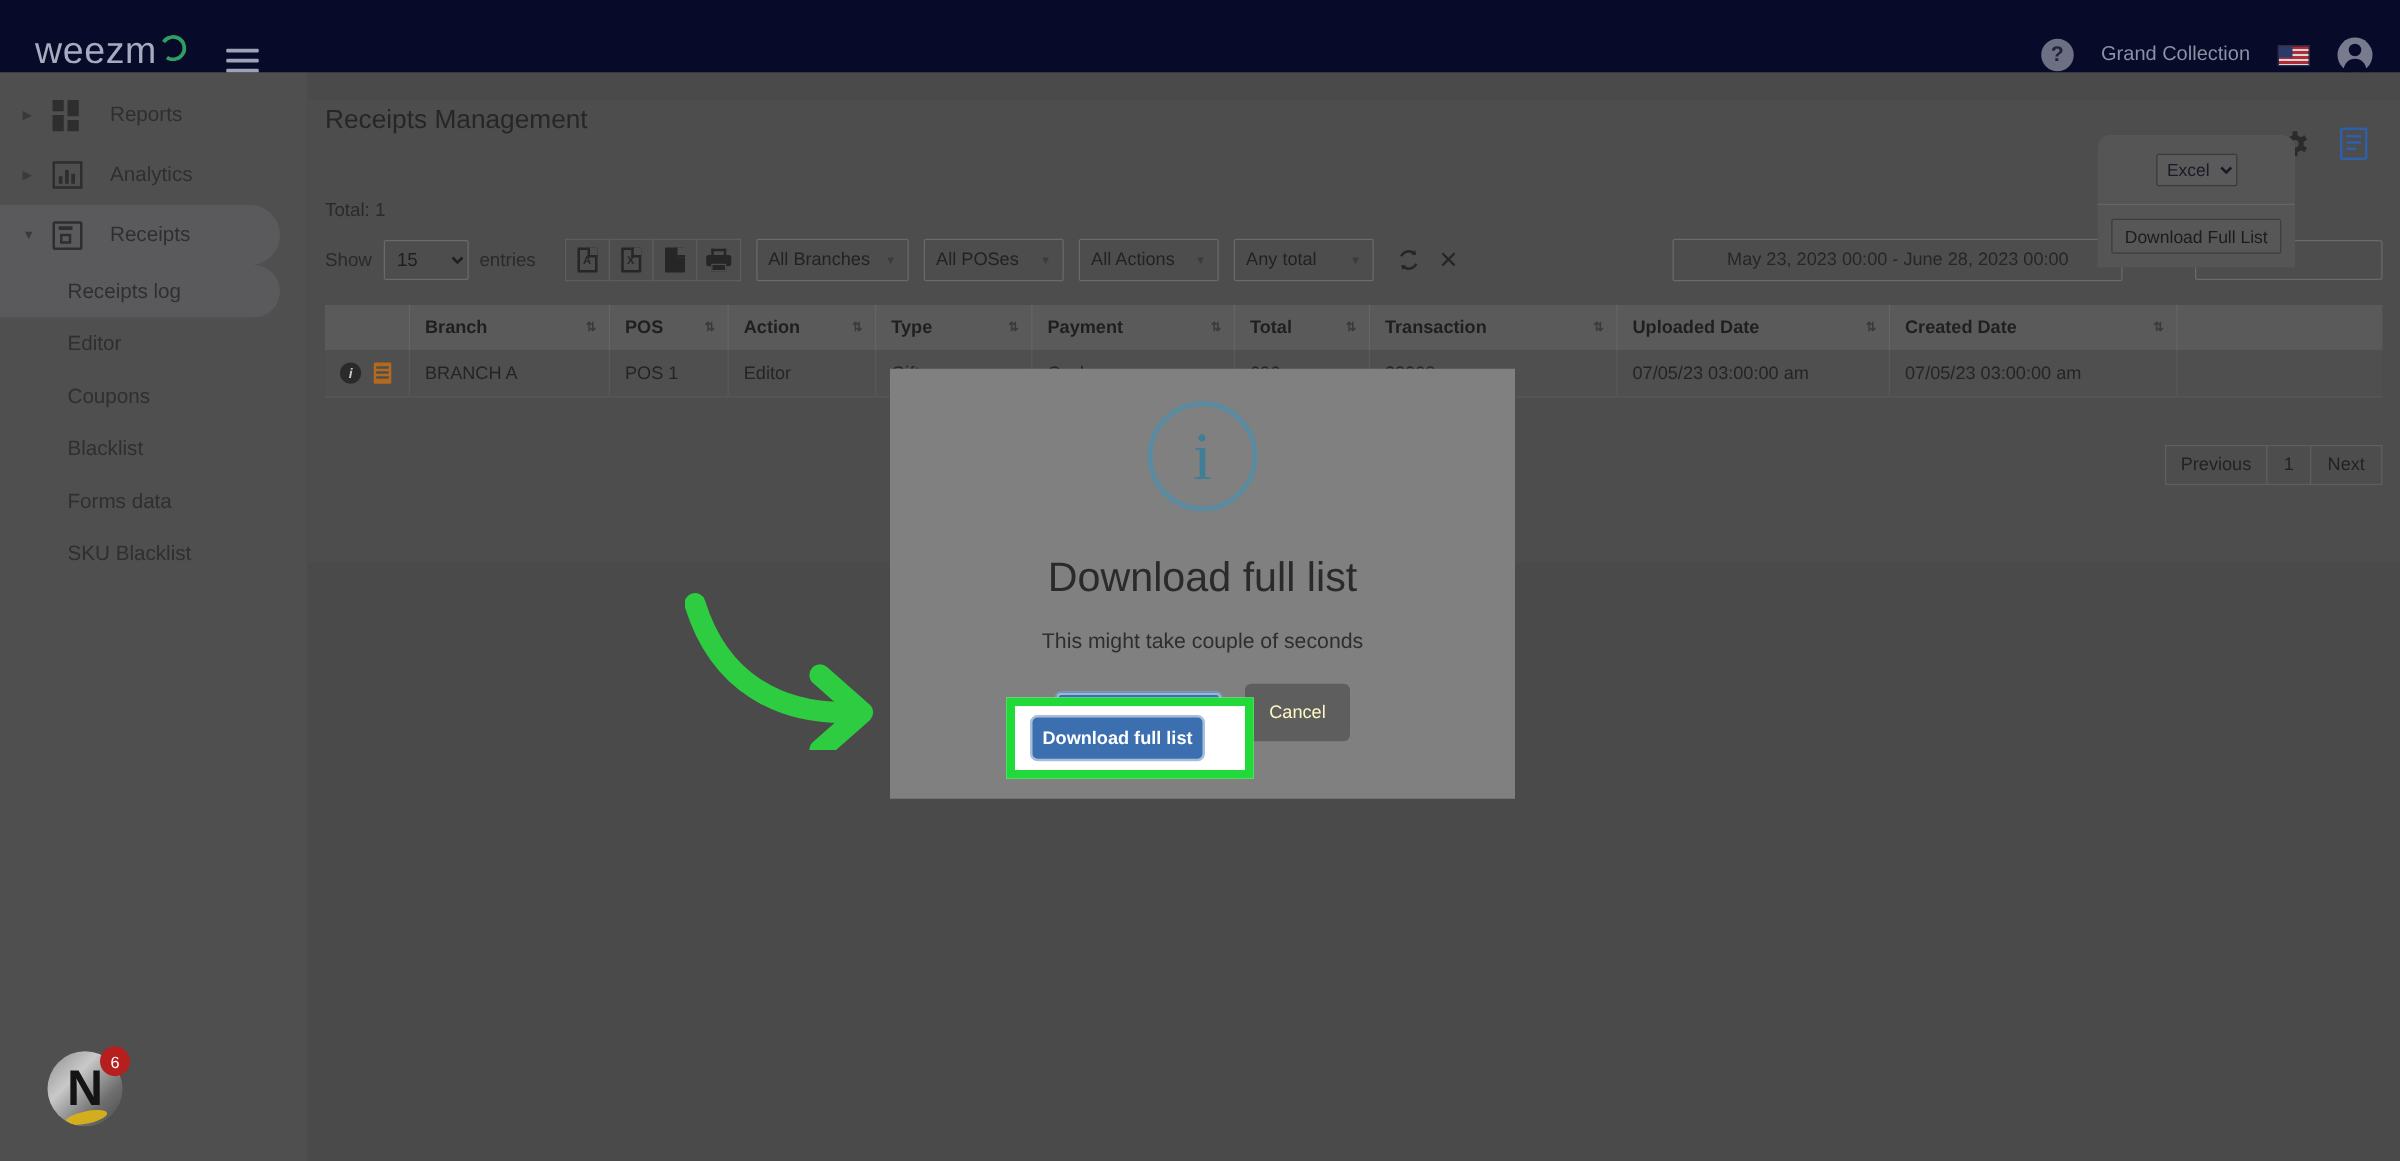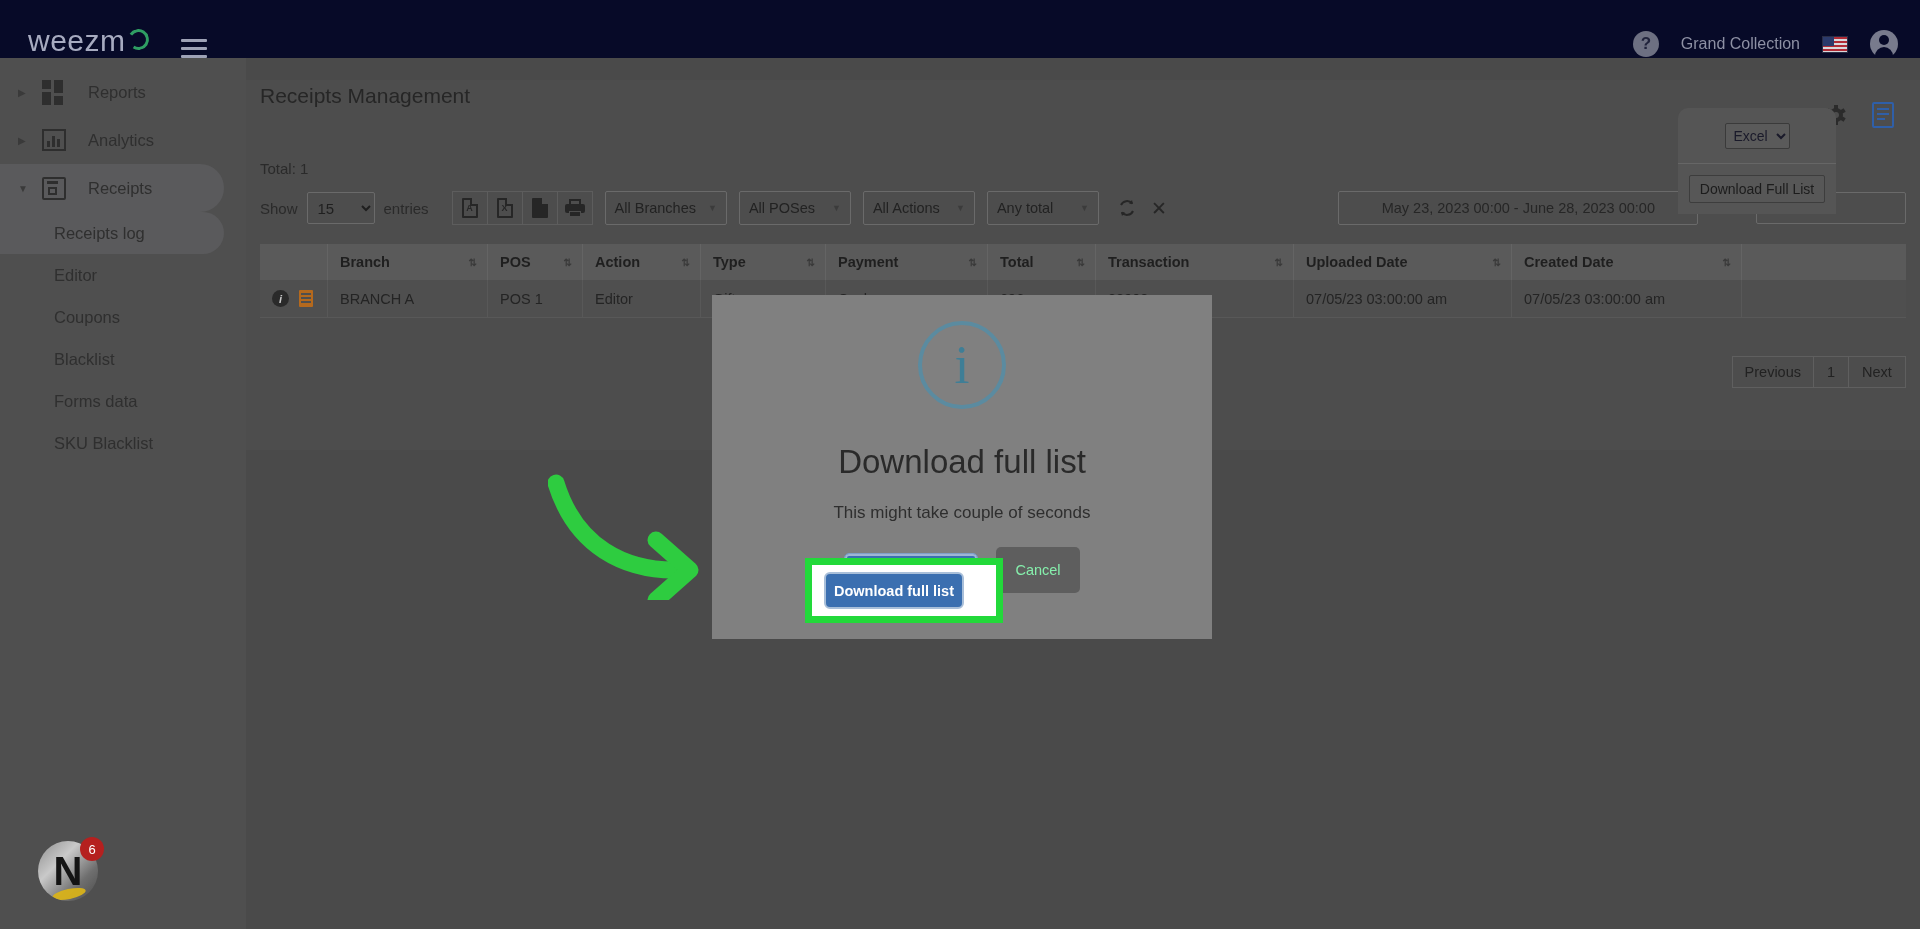--- a/index.html
+++ b/index.html
@@ -265,21 +265,21 @@
     display: flex; justify-content: center; align-items: center; gap: 18px; margin-top: 24px;
   }
   .btn-primary {
     width: 134px; height: 35px; background: #3b6fb0; border: 1px solid #7f9fc8;
     border-radius: 5px; color: #fff; font-size: 14.5px; font-weight: 700; cursor: pointer;
     font-family: "Liberation Sans", sans-serif;
     box-shadow: 0 0 0 2px #9fb6d4 inset;
   }
   .btn-cancel {
     width: 84px; height: 46px; background: #5e5e5e; border: none; border-radius: 5px;
-    color: #86efac; font-size: 14.5px; cursor: pointer; font-family: "Liberation Sans", sans-serif;
+    color: #fef9c3; font-size: 14.5px; cursor: pointer; font-family: "Liberation Sans", sans-serif;
   }
   
   .highlight-box {
     position: absolute; left: 805px; top: 558px; width: 198px; height: 65px;
     border: 7px solid #22d93a; background: #fff; z-index: 70; pointer-events: none;
   }
   .highlight-inner {
     position: absolute; left: 812px; top: 565px; width: 184px; height: 51px;
     background: #fff; z-index: 71; pointer-events: none;
   }

